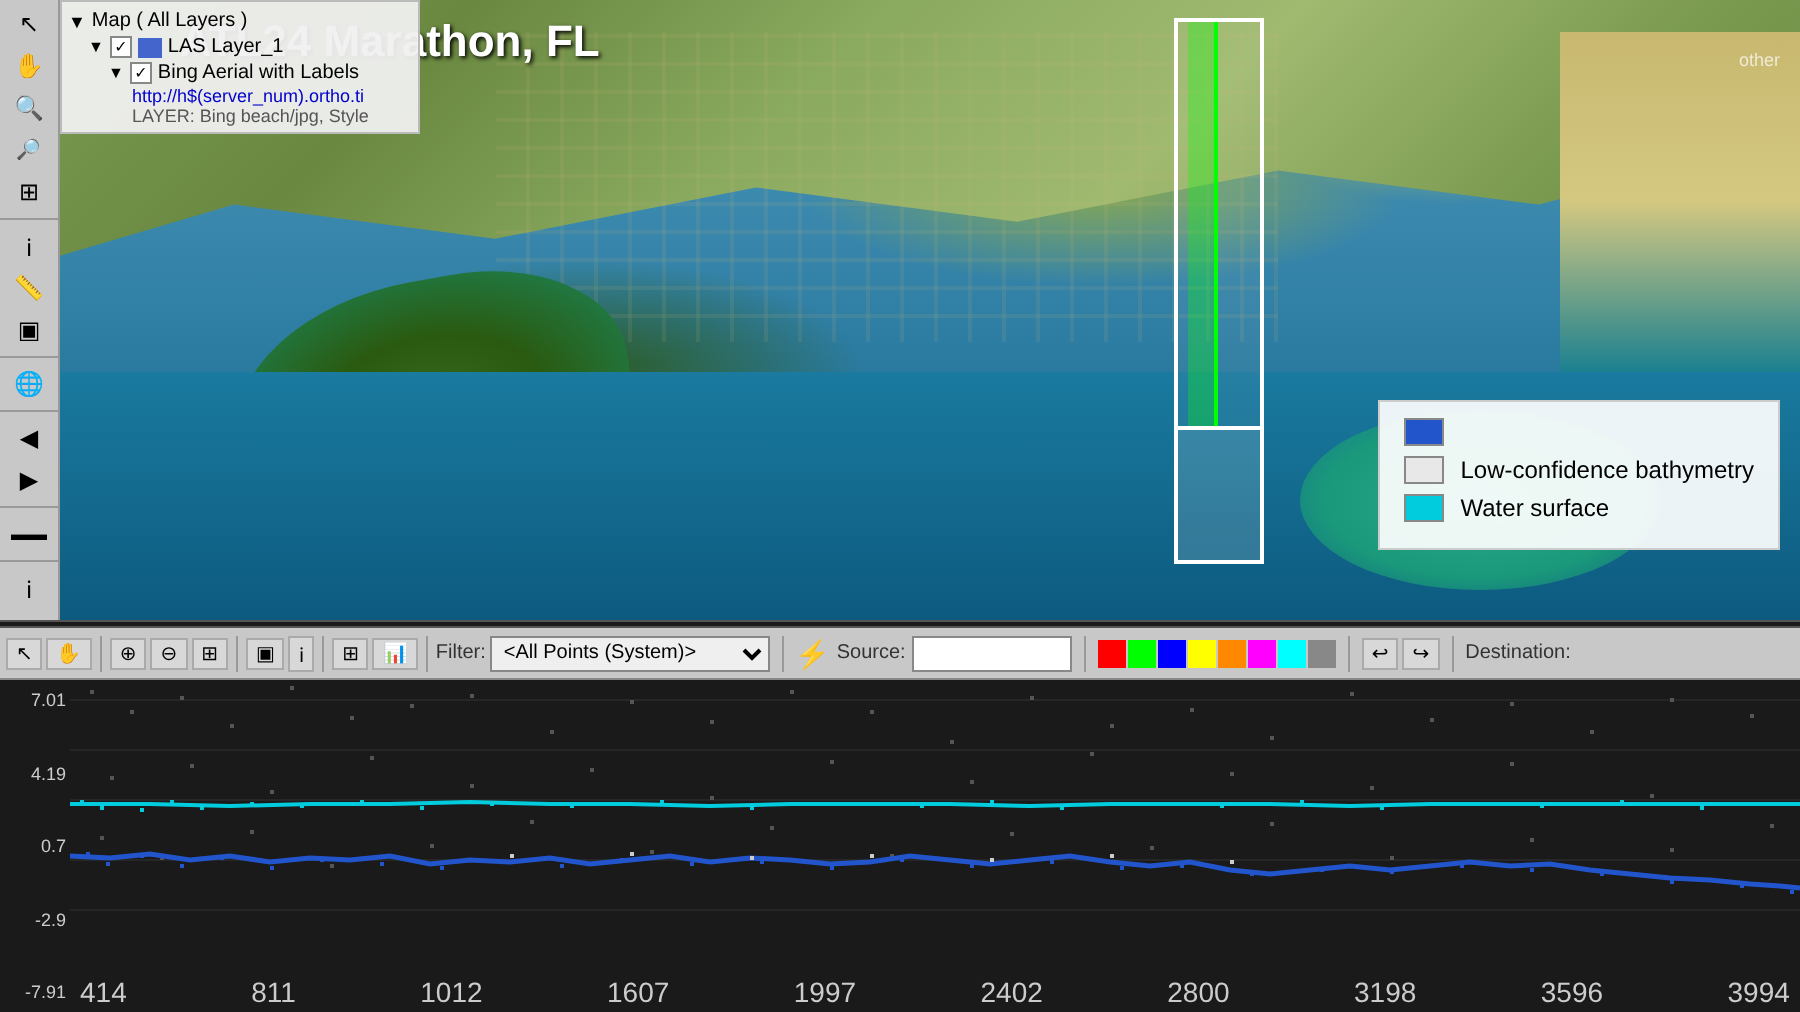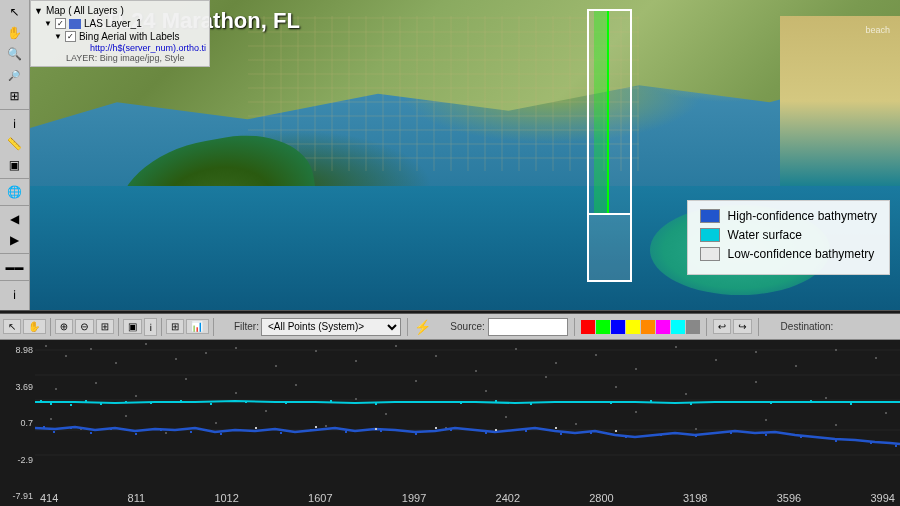--- a/index.html
+++ b/index.html
@@ -177,21 +177,21 @@
       overflow: hidden;
     }
     .toolbar-btn {
       padding: 1px 4px;
       font-size: 10px;
       background: #d8d8d8;
       border: 1px solid #aaa;
       cursor: pointer;
       white-space: nowrap;
     }
-    .filter-label { font-size: 10px; color: #333; margin-left: 16px; }
+    .filter-label { font-size: 10px; color: #333; margin-left: 0; }
     .filter-input {
       height: 18px;
       border: 1px solid #888;
       font-size: 10px;
       padding: 0 4px;
       width: 120px;
     }
     .filter-select {
       height: 18px;
       border: 1px solid #888;
@@ -231,21 +231,21 @@
     .x-axis {
       position: absolute;
       bottom: 2px;
       left: 35px;
       right: 0;
       display: flex;
       justify-content: space-between;
       padding: 0 5px;
     }
     .x-label {
-      font-size: 11px;
+      font-size: 14px;
       color: #ccc;
       margin-top: 32px;
     }
 
     
     .chart-svg {
       position: absolute;
       top: 0; left: 35px; right: 0; bottom: 18px;
     }
   </style>
@@ -282,21 +282,21 @@
       <div class="aerial-map">
         <div class="map-bg"></div>
         <div class="land-main"></div>
 
         <div style="position:absolute;top:5%;left:25%;width:45%;height:50%;opacity:0.4;background:
           repeating-linear-gradient(90deg, transparent, transparent 15px, rgba(200,180,120,0.3) 15px, rgba(200,180,120,0.3) 17px),
           repeating-linear-gradient(0deg, transparent, transparent 12px, rgba(200,180,120,0.3) 12px, rgba(200,180,120,0.3) 14px);
           "></div>
 
         <div style="position:absolute;top:5%;right:0;width:120px;height:55%;background:linear-gradient(180deg,#c8b870 0%,#d4c880 50%,#1a8090 100%);"></div>
-        <div style="position:absolute;top:8%;right:10px;color:rgba(255,255,255,0.7);font-size:9px;">beach</div>
+        <div style="position:absolute;top:8%;right:10px;color:rgba(255,255,255,0.7);font-size:9px;">other</div>
 
         <div class="land-island"></div>
         <div class="island-label">Boot Key</div>
 
         <div style="position:absolute;bottom:0;left:0;right:0;height:40%;background:linear-gradient(180deg,#1a7a9f 0%,#0d5a7f 100%);"></div>
         <div style="position:absolute;bottom:5%;right:8%;width:180px;height:90px;background:radial-gradient(ellipse,#2aaa8a 0%,#1a9a7a 60%,transparent 100%);border-radius:50%;"></div>
 
         <div style="position:absolute;top:3%;left:64%;width:45px;height:88%;border:2px solid white;background:rgba(255,255,255,0.05);z-index:5;">
           <div style="position:absolute;top:0;left:5px;width:15px;height:75%;background:rgba(0,255,0,0.3);border-right:2px solid #00ff00;"></div>
           <div style="position:absolute;bottom:0;left:0;right:0;height:25%;border-top:2px solid white;background:rgba(255,255,255,0.1);"></div>
@@ -314,37 +314,36 @@
               <span style="font-size:8px;">▼</span>
               <div class="layer-checkbox">✓</div>
               <div class="layer-icon-blue"></div>
               <span>LAS Layer_1</span>
             </div>
             <div class="layer-item" style="padding-left:10px;">
               <span style="font-size:8px;">▼</span>
               <div class="layer-checkbox">✓</div>
               <span>Bing Aerial with Labels</span>
             </div>
-            <div style="padding-left:22px;color:#0000cc;font-size:9px;text-align:right;">http://h$(server_num).ortho.ti</div>
-            <div style="padding-left:22px;font-size:9px;color:#555;">LAYER: Bing image/jpg, Style</div>
+            <div style="padding-left:22px;color:#0000cc;font-size:9px;">http://h$(server_num).ortho.ti</div>
+            <div style="padding-left:22px;font-size:9px;color:#555;">LAYER: Bing beach/jpg, Style</div>
           </div>
         </div>
 
         <div class="legend-box">
           <div class="legend-item">
             <div class="legend-color" style="background:#2255cc;"></div>
-            <span>High-confidence bathymetry</span>
+          </div>
+          <div class="legend-item">
+            <div class="legend-color" style="background:#e8e8e8;"></div>
+            <span>Low-confidence bathymetry</span>
           </div>
           <div class="legend-item">
             <div class="legend-color" style="background:#00ccdd;"></div>
             <span>Water surface</span>
-          </div>
-          <div class="legend-item">
-            <div class="legend-color" style="background:#e8e8e8;"></div>
-            <span>Low-confidence bathymetry</span>
           </div>
         </div>
 
       </div>
 
     </div>
   </div>
 
   <div class="section-divider"></div>
 
@@ -387,22 +386,22 @@
     <div style="width:1px;height:18px;background:#999;margin:0 4px;"></div>
     <div class="toolbar-btn">↩</div>
     <div class="toolbar-btn">↪</div>
     <div style="width:1px;height:18px;background:#999;margin:0 4px;"></div>
     <span class="filter-label">Destination:</span>
   </div>
 
   <div class="chart-container">
 
     <div class="y-axis">
-      <span class="y-label">8.98</span>
-      <span class="y-label">3.69</span>
+      <span class="y-label">7.01</span>
+      <span class="y-label">4.19</span>
       <span class="y-label">0.7</span>
       <span class="y-label">-2.9</span>
       <span class="y-label">-7.91</span>
     </div>
 
     <svg class="chart-svg" viewBox="0 0 865 130" preserveAspectRatio="none" xmlns="http://www.w3.org/2000/svg">
 
       <line x1="0" y1="10" x2="865" y2="10" stroke="#333" stroke-width="0.5"></line>
       <line x1="0" y1="35" x2="865" y2="35" stroke="#333" stroke-width="0.5"></line>
       <line x1="0" y1="60" x2="865" y2="60" stroke="#333" stroke-width="0.5"></line>

